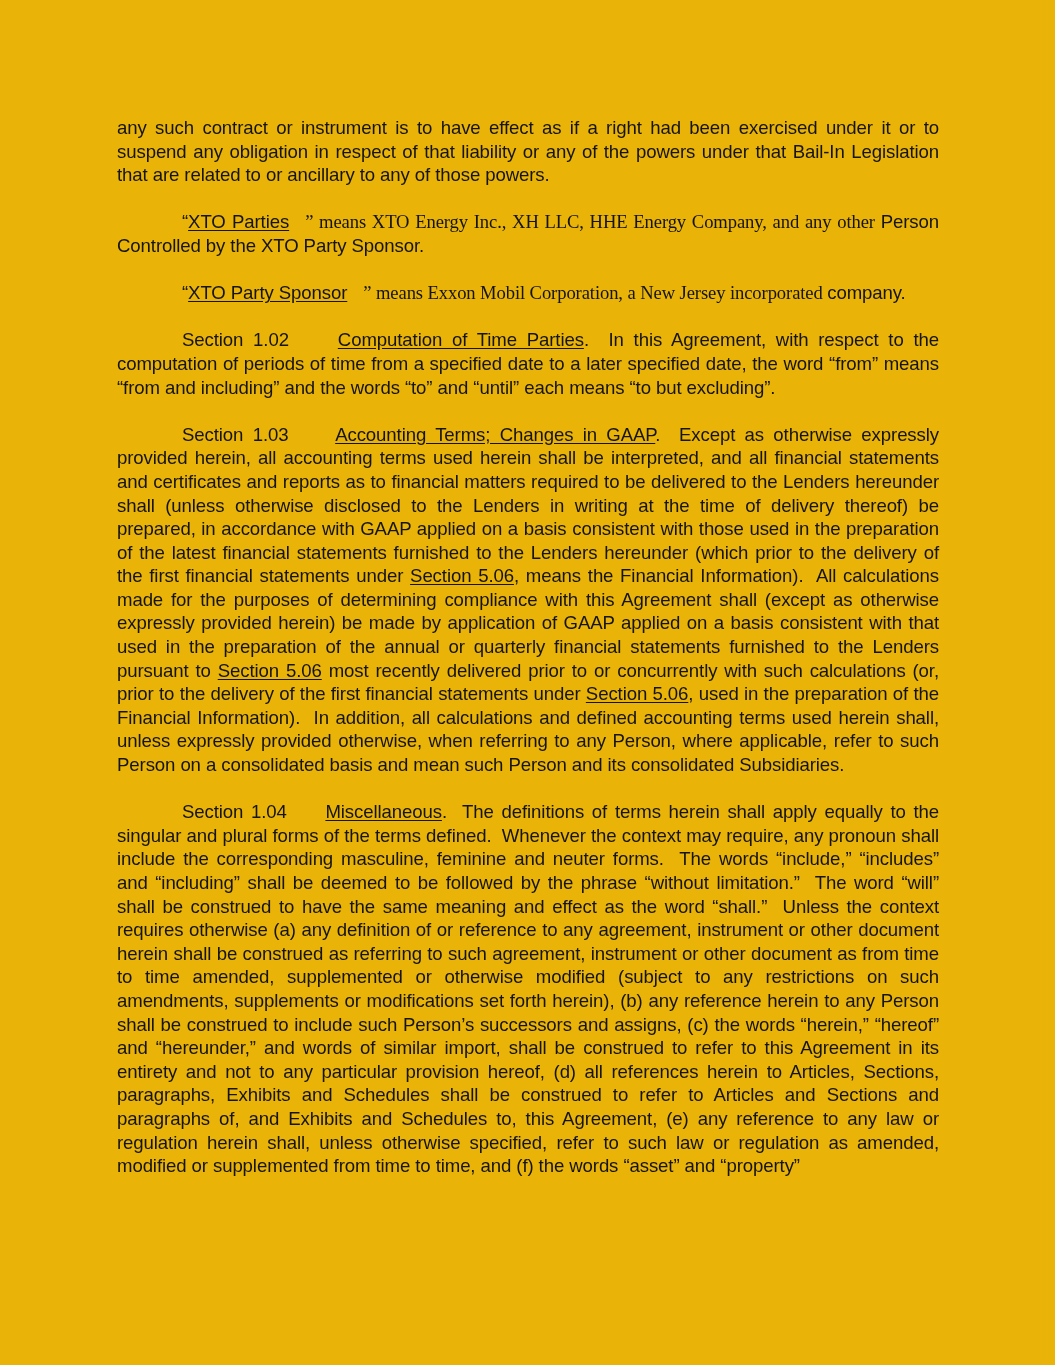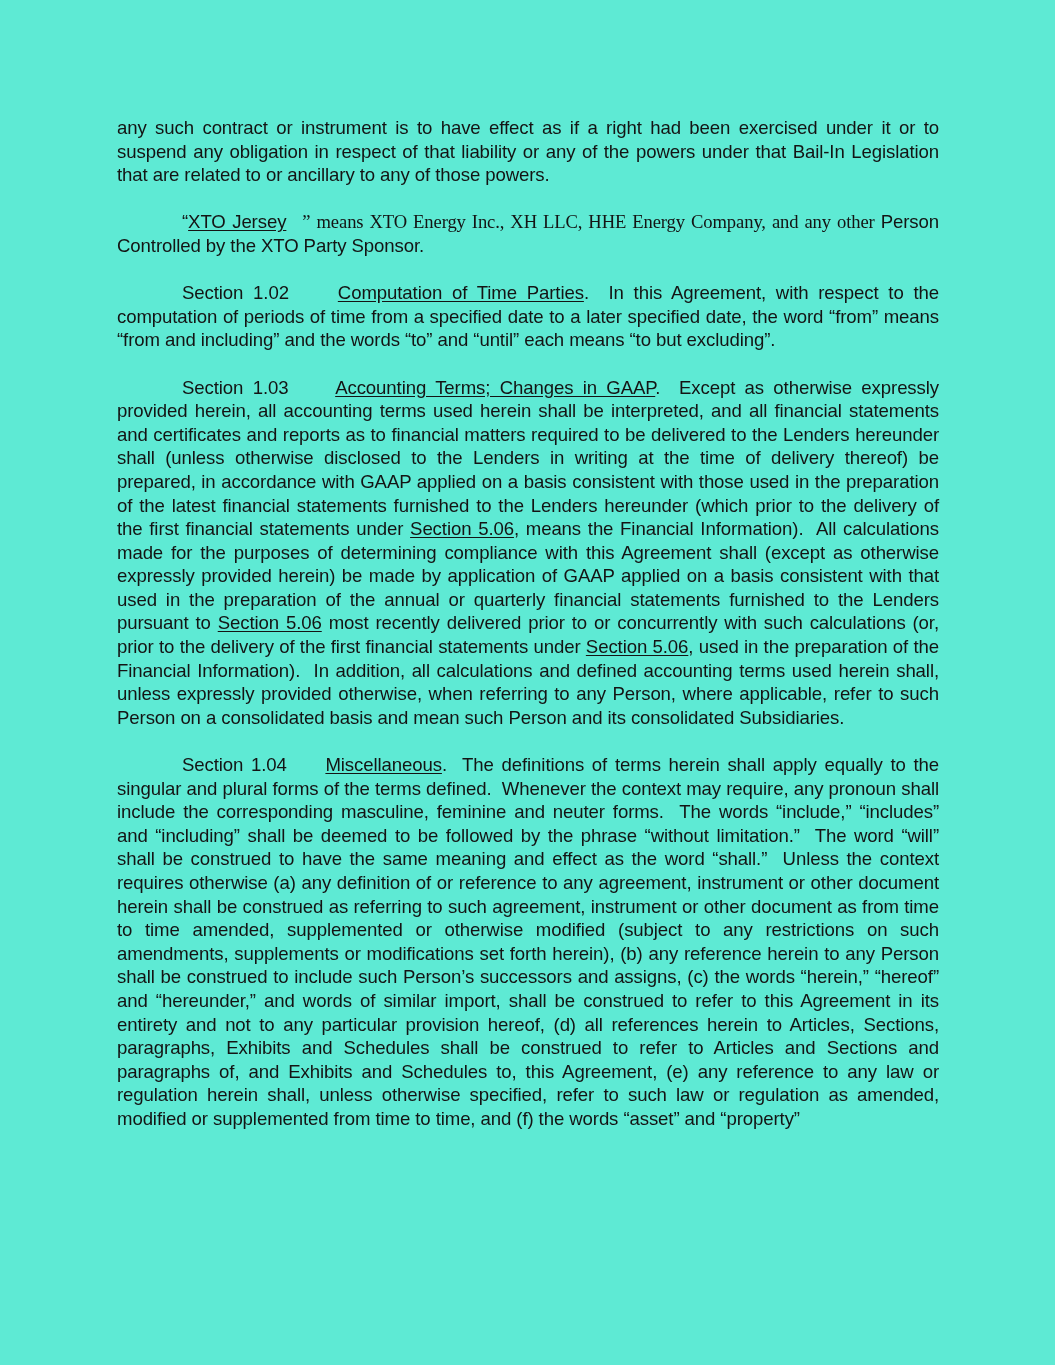--- a/index.html
+++ b/index.html
@@ -14,21 +14,21 @@
     overflow: hidden;
     font-family: "Liberation Sans", sans-serif;
     color: #141414;
   }
   .page {
     position: absolute;
     top: 0;
     left: 0;
     width: 1055px;
     height: 1365px;
-    background: #5eead4;
+    background: #eab308;
   }
   .text-block {
     position: absolute;
     top: 116px;
     left: 117px;
     width: 822px;
   }
   p.par {
     margin: 0 0 23.6px 0;
     font-size: 18.6px;
@@ -59,18 +59,19 @@
     font-size: 18.6px;
     line-height: 23.6px;
   }
 </style>
 </head>
 <body>
 
 <div class="page">
   <div class="text-block">
     <p class="par"><span>any such contract or instrument is to have effect as if a right had been exercised under it or to suspend any obligation in respect of that liability or any of the powers under that Bail-In Legislation that are related to or ancillary to any of those powers.</span></p>
-    <p class="par indent"><span>“</span><span class="u">XTO Jersey</span><span class="sr">” means XTO Energy Inc., XH LLC, HHE Energy Company, and any other </span><span>Person Controlled by the XTO Party Sponsor.</span></p>
+    <p class="par indent"><span>“</span><span class="u">XTO Parties</span><span class="sr">” means XTO Energy Inc., XH LLC, HHE Energy Company, and any other </span><span>Person Controlled by the XTO Party Sponsor.</span></p>
+    <p class="par indent"><span>“</span><span class="u">XTO Party Sponsor</span><span class="sr">” means Exxon Mobil Corporation, a New Jersey incorporated </span><span>company.</span></p>
     <p class="par indent"><span>Section 1.02&nbsp;&nbsp;&nbsp;&nbsp;&nbsp;</span><span class="u">Computation of Time Parties</span><span>.&nbsp; In this Agreement, with respect to the computation of periods of time from a specified date to a later specified date, the word “from” means “from and including” and the words “to” and “until” each means “to but excluding”.</span></p>
     <p class="par indent"><span>Section 1.03&nbsp;&nbsp;&nbsp;&nbsp;&nbsp;</span><span class="u">Accounting Terms; Changes in GAAP</span><span>.&nbsp; Except as otherwise expressly provided herein, all accounting terms used herein shall be interpreted, and all financial statements and certificates and reports as to financial matters required to be delivered to the Lenders hereunder shall (unless otherwise disclosed to the Lenders in writing at the time of delivery thereof) be prepared, in accordance with GAAP applied on a basis consistent with those used in the preparation of the latest financial statements furnished to the Lenders hereunder (which prior to the delivery of the first financial statements under </span><span class="u">Section 5.06</span><span>, means the Financial Information).&nbsp; All calculations made for the purposes of determining compliance with this Agreement shall (except as otherwise expressly provided herein) be made by application of GAAP applied on a basis consistent with that used in the preparation of the annual or quarterly financial statements furnished to the Lenders pursuant to </span><span class="u">Section 5.06</span><span> most recently delivered prior to or concurrently with such calculations (or, prior to the delivery of the first financial statements under </span><span class="u">Section 5.06</span><span>, used in the preparation of the Financial Information).&nbsp; In addition, all calculations and defined accounting terms used herein shall, unless expressly provided otherwise, when referring to any Person, where applicable, refer to such Person on a consolidated basis and mean such Person and its consolidated Subsidiaries.</span></p>
     <p class="par indent"><span>Section 1.04&nbsp;&nbsp;&nbsp;&nbsp;&nbsp;</span><span class="u">Miscellaneous</span><span>.&nbsp; The definitions of terms herein shall apply equally to the singular and plural forms of the terms defined.&nbsp; Whenever the context may require, any pronoun shall include the corresponding masculine, feminine and neuter forms.&nbsp; The words “include,” “includes” and “including” shall be deemed to be followed by the phrase “without limitation.”&nbsp; The word “will” shall be construed to have the same meaning and effect as the word “shall.”&nbsp; Unless the context requires otherwise (a) any definition of or reference to any agreement, instrument or other document herein shall be construed as referring to such agreement, instrument or other document as from time to time amended, supplemented or otherwise modified (subject to any restrictions on such amendments, supplements or modifications set forth herein), (b) any reference herein to any Person shall be construed to include such Person’s successors and assigns, (c) the words “herein,” “hereof” and “hereunder,” and words of similar import, shall be construed to refer to this Agreement in its entirety and not to any particular provision hereof, (d) all references herein to Articles, Sections, paragraphs, Exhibits and Schedules shall be construed to refer to Articles and Sections and paragraphs of, and Exhibits and Schedules to, this Agreement, (e) any reference to any law or regulation herein shall, unless otherwise specified, refer to such law or regulation as amended, modified or supplemented from time to time, and (f) the words “asset” and “property”</span></p>
   </div>
 </div>
 
 </body></html>

